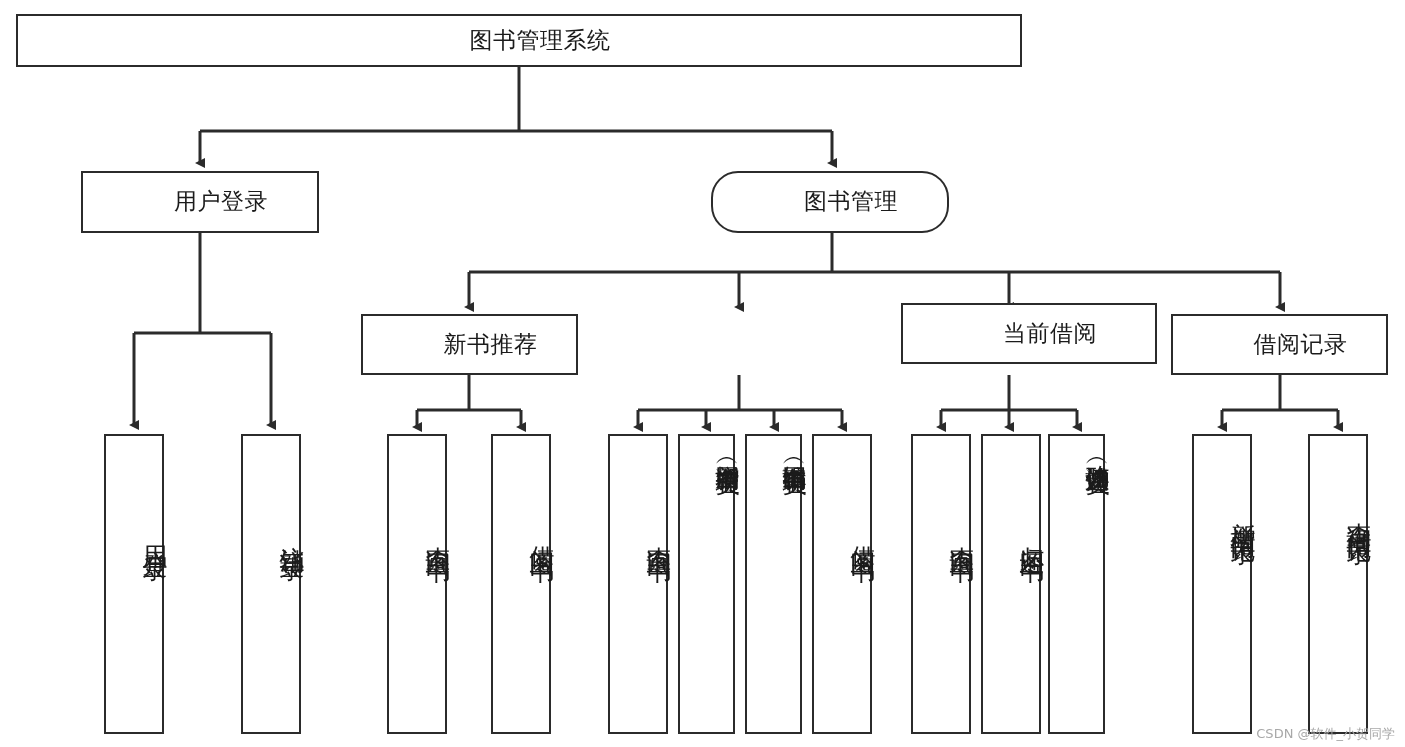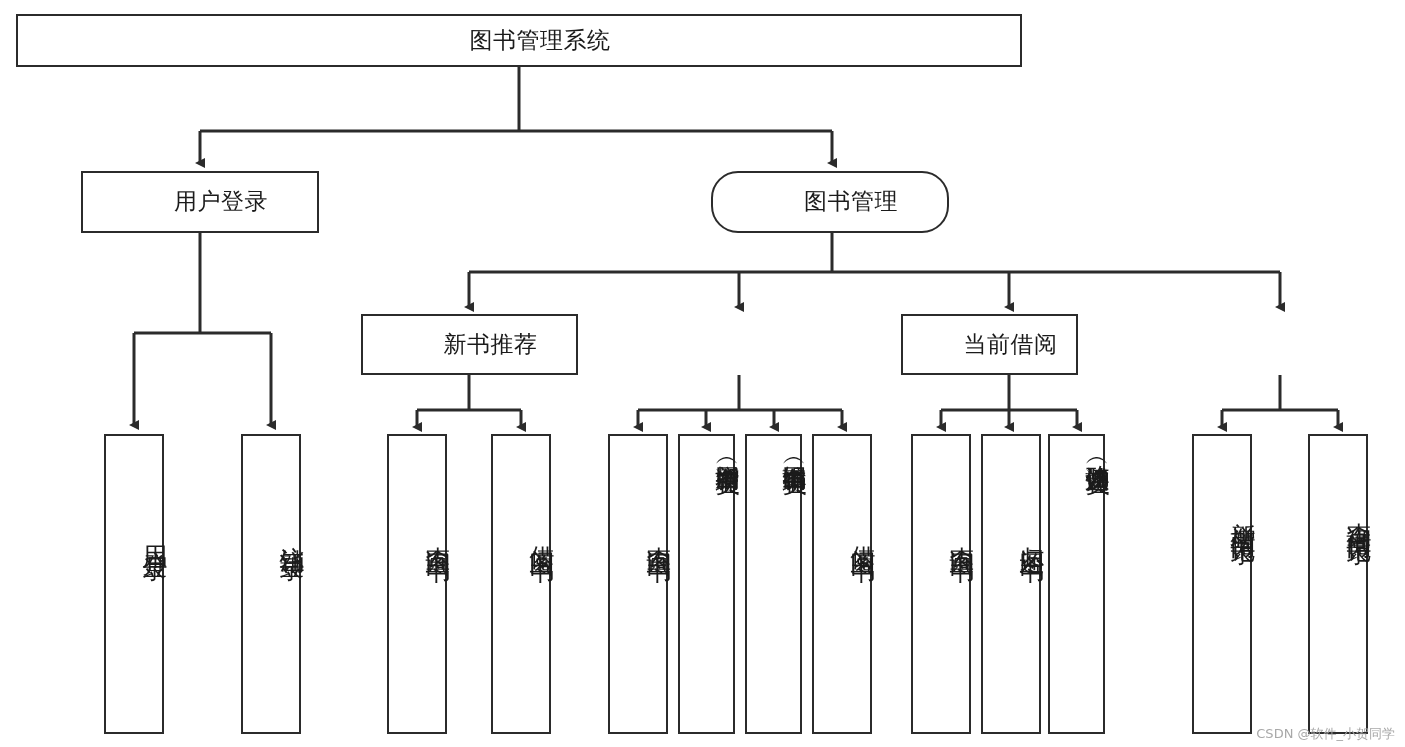--- a/index.html
+++ b/index.html
@@ -154,24 +154,27 @@
 
   <div class="node horiz" style="left:711px; top:171px; width:238px; height:62px;border-radius:27px;">
     <span class="node-label">图书管理</span>
   </div>
 
   <div class="node horiz" style="left:361px; top:314px; width:217px; height:61px;">
     <span class="node-label">新书推荐</span>
   </div>
 
 
-  <div class="node horiz" style="left:901px; top:314px; width:177px; height:61px;">
+  <div class="node horiz" style="left:901px; top:303px; width:256px; height:61px;">
     <span class="node-label">当前借阅</span>
   </div>
 
+  <div class="node horiz" style="left:1171px; top:314px; width:217px; height:61px;">
+    <span class="node-label">借阅记录</span>
+  </div>
 
   <div class="node vert mid2" style="left:104px; top:434px; width:60px; height:300px;">
     <span class="node-label">用户登录</span>
   </div>
 
   <div class="node vert mid2" style="left:241px; top:434px; width:60px; height:300px;">
     <span class="node-label">注销登录</span>
   </div>
 
   <div class="node vert mid2" style="left:387px; top:434px; width:60px; height:300px;">

